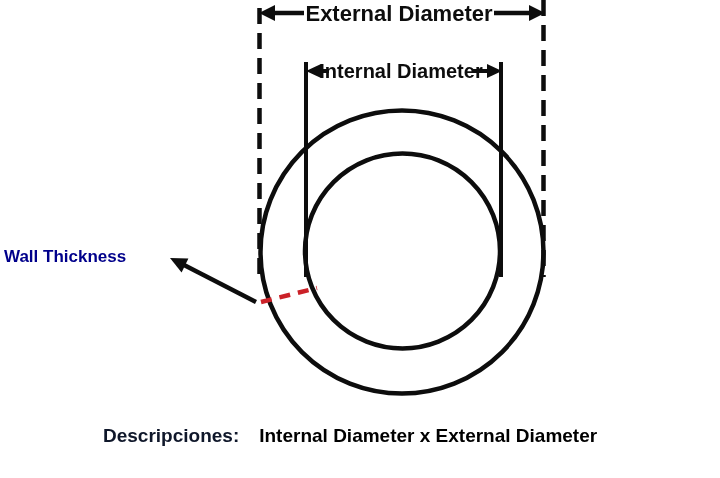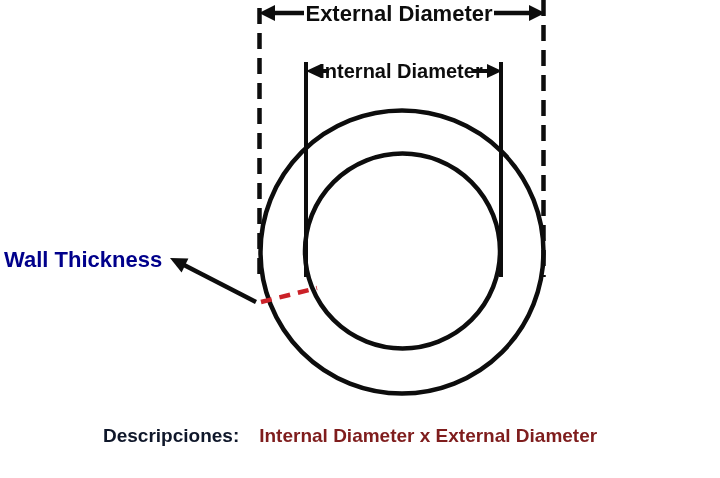--- a/index.html
+++ b/index.html
@@ -21,36 +21,36 @@
     top: 0;
   }
   svg text {
     font-family: "Liberation Sans", sans-serif;
     font-weight: bold;
   }
   .wall-label {
     position: absolute;
     left: 4px;
     top: 247px;
-    font-size: 22px;
+    font-size: 17px;
     font-weight: bold;
     color: #00008b;
     white-space: nowrap;
   }
   .desc {
     position: absolute;
     left: 103px;
     font-size: 19px;
     font-weight: bold;
     white-space: nowrap;
   }
   .desc.line1 { top: 425px; }
   .desc.line2 { top: 452px; }
   .red  { color: #0f172a; }
-  .navy { color: #7f1d1d; margin-top: 32px; }
+  .navy { color: #000000; margin-top: 32px; }
   .gap1 { margin-left: 20px; }
   .gap2 { margin-left: 8px; }
 </style>
 </head>
 <body>
 
 <div class="stage">
 
   <svg width="720" height="478" viewBox="0 0 720 478">
 

